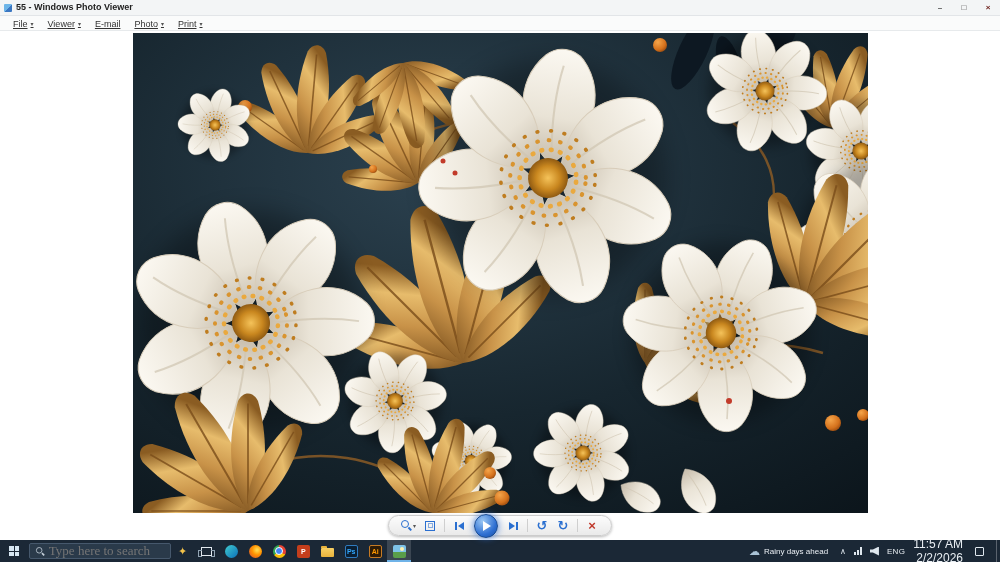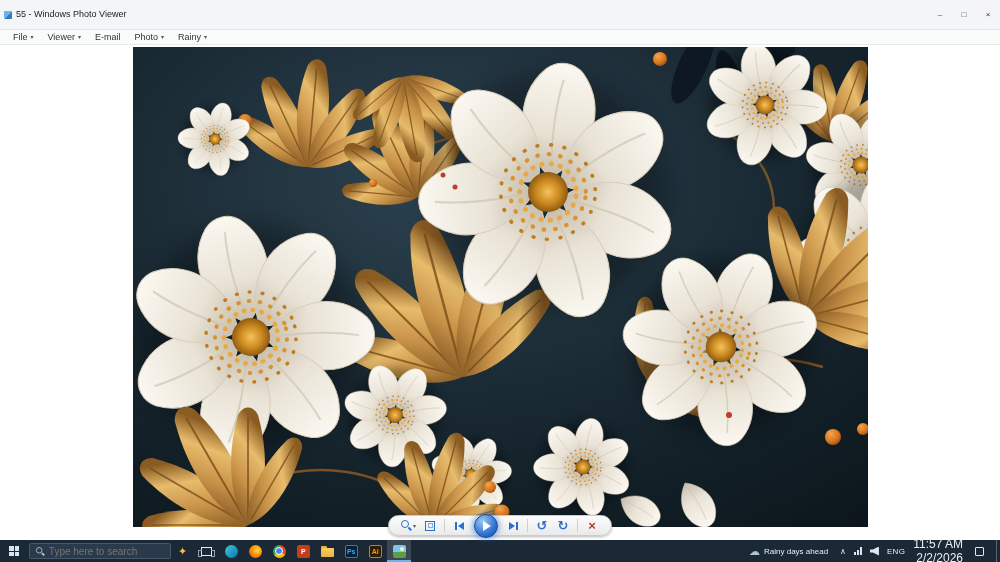--- a/index.html
+++ b/index.html
@@ -1,33 +1,33 @@
 <!DOCTYPE html>
 <html style="--accent: #2a6fd0; --delete-red: #c0392b; --titlebar-bg: #f3f5f6; --menubar-bg: #fafbfb; --taskbar-bg: #1b2836; --search-bg: #2a3a4a; --search-border: #46586c;"><head>
 <meta charset="utf-8">
 <style>
   * { margin:0; padding:0; box-sizing:border-box; }
   html,body { width:1000px; height:562px; overflow:hidden; }
   body { font-family:"Liberation Sans","DejaVu Sans",sans-serif; background:#fff; }
   .screen { width:1000px; height:562px; display:flex; flex-direction:column; }
 
   
-  .titlebar { height:30px; background:var(--titlebar-bg,#f3f5f6); border-bottom:1px solid #e2e5e8;
-              display:flex; align-items:center; padding:0 0 0 4px; font-size:9px; color:#222; flex:0 0 auto; }
+  .titlebar { height:16px; background:var(--titlebar-bg,#f3f5f6); border-bottom:1px solid #e2e5e8;
+              display:flex; align-items:center; padding:0 0 0 4px; font-size:9px; color:#222; flex:0 0 auto;font-weight:bold; }
   .app-ico { width:8px; height:8px; border-radius:1px; margin-right:4px;
              background:linear-gradient(135deg,#6db5e8 0 50%,#3b77c2 50% 100%); flex:0 0 auto; }
   .title-text { line-height:13px; white-space:nowrap; }
   .win-controls { margin-left:auto; display:flex; height:13px; }
   .win-btn { width:24px; height:13px; display:flex; align-items:center; justify-content:center;
              font-size:8px; color:#444; cursor:default; }
   .win-btn.close { color:#6b1d17; }
 
   
   .menubar { height:15px; background:var(--menubar-bg,#fafbfb); border-bottom:1px solid #e7eaec;
-             display:flex; align-items:flex-end; padding:0 6px; font-size:9px; color:#333; flex:0 0 auto; }
+             display:flex; align-items:flex-start; padding:0 6px; font-size:9px; color:#333; flex:0 0 auto;text-decoration:underline; }
   .menu-item { display:flex; align-items:center; gap:3px; padding:0 7px; height:15px; }
   .menu-arrow { font-size:6px; color:#555; line-height:1; }
 
   
   .content { flex:1 1 auto; position:relative; background:#fff; display:flex; justify-content:center; }
   .photo { width:735px; height:480px; margin-top:2px; flex:0 0 auto; }
   .photo svg { display:block; width:100%; height:100%; }
 
   
   .viewer-toolbar { position:absolute; bottom:4px; left:50%; transform:translateX(-50%);
@@ -63,21 +63,21 @@
   .start { width:28px; height:22px; display:flex; align-items:center; justify-content:center; cursor:default; }
   .win-logo { width:10px; height:10px; display:grid; grid-template-columns:1fr 1fr; grid-template-rows:1fr 1fr; gap:1px; }
   .win-logo span { background:#d7e7f2; }
   .search-box { width:142px; height:16px; background:var(--search-bg,#2a3a4a);
                 border:1px solid var(--search-border,#46586c); border-radius:2px;
                 display:flex; align-items:center; gap:4px; padding:0 5px; margin-left:1px; }
   .icon-magnifier.small { transform:scale(.8); }
   .icon-magnifier.white::before { border-color:#c4cfd9; }
   .icon-magnifier.white::after { background:#c4cfd9; }
   .search-box input { background:transparent; border:none; outline:none; color:#aeb9c4;
-                      font-size:10px; width:100%; font-family:Liberation Sans, sans-serif; }
+                      font-size:13px; width:100%; font-family:Liberation Serif, serif; }
   .sparkle { color:#f2c24a; font-size:11px; padding:0 7px; cursor:default; }
   .icon-taskview { width:11px; height:9px; border:1px solid #e2e9ef; position:relative; margin:0 7px; }
   .icon-taskview::before, .icon-taskview::after { content:""; position:absolute; top:2px; width:3px; height:5px;
       border:1px solid #93a5b4; }
   .icon-taskview::before { left:-4px; border-right:none; }
   .icon-taskview::after { right:-4px; border-left:none; }
   .app { width:24px; height:22px; display:flex; align-items:center; justify-content:center; cursor:default; }
   .app.active { background:rgba(255,255,255,.14); box-shadow:inset 0 -2px 0 #6fb3e8; }
   .tile { width:13px; height:13px; border-radius:2px; display:flex; align-items:center; justify-content:center;
           font-size:7px; font-weight:bold; line-height:1; }
@@ -137,21 +137,21 @@
       <span class="menu-arrow">▾</span>
     </span>
     <span class="menu-item">
       <span>E-mail</span>
     </span>
     <span class="menu-item">
       <span>Photo</span>
       <span class="menu-arrow">▾</span>
     </span>
     <span class="menu-item">
-      <span>Rainy</span>
+      <span>Print</span>
       <span class="menu-arrow">▾</span>
     </span>
   </div>
 
   <div class="content">
     <div class="photo" aria-label="3D artwork: large white blossoms with golden stamen centers, metallic gold leaves and orange berries on a dark teal background">
       <svg viewBox="0 0 735 480" xmlns="http://www.w3.org/2000/svg">
         <defs>
           <radialGradient id="bgGrad" cx="42%" cy="28%" r="95%">
             <stop offset="0%" stop-color="#2c4250"></stop>

